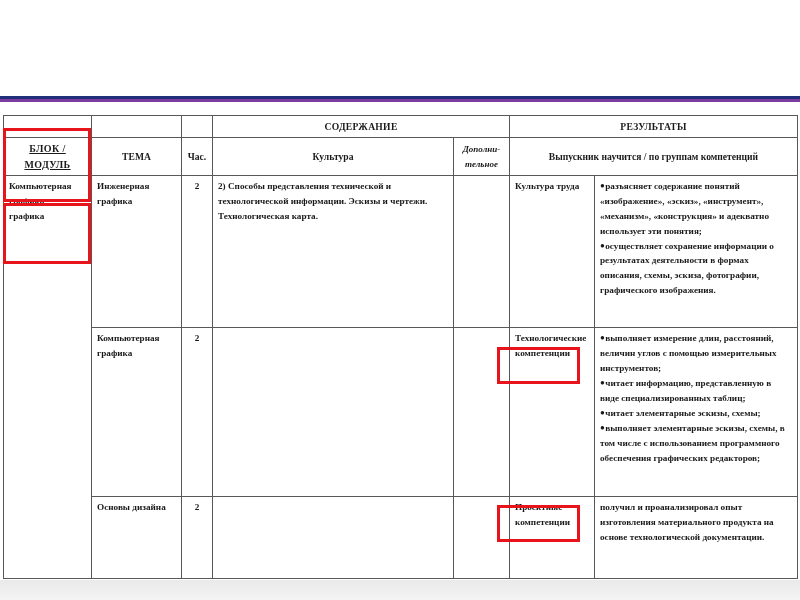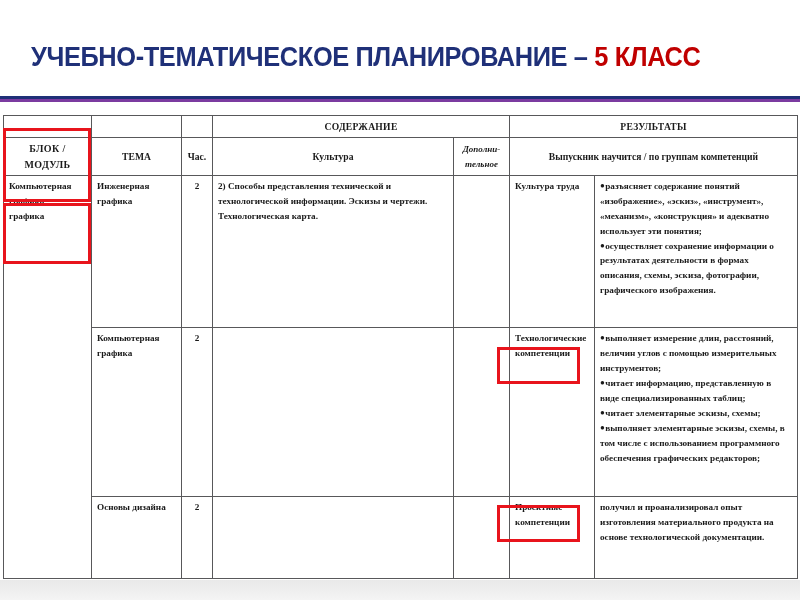--- a/index.html
+++ b/index.html
@@ -113,20 +113,21 @@
     font-size: 9.6px !important;
   }
   .h-col.ital {
     font-style: italic;
     font-size: 9px !important;
     margin-top: 36px;
   }
   .h-col.big {
     font-size: 10px !important;
     letter-spacing: 0.4px;
+    text-decoration: underline;
   }
   .h-blank { border-bottom: 1px solid #58585a; }
 
   
   col.c-block { width: 88px; }
   col.c-theme { width: 90px; }
   col.c-hours { width: 31px; }
   col.c-base  { width: 241px; }
   col.c-extra { width: 56px; }
   col.c-comp  { width: 85px; }
@@ -175,23 +176,20 @@
   #rb-header-block { left: 3px;   top: 128px; width: 88px;  height: 74px; }
   #rb-cell-block   { left: 3px;   top: 203px; width: 88px;  height: 61px; }
   #rb-tech-comp    { left: 497px; top: 347px; width: 83px;  height: 37px; }
   #rb-proj-comp    { left: 497px; top: 505px; width: 83px;  height: 37px; }
 </style>
 </head>
 <body>
 
 <div id="slide">
 
-  <div class="title-wrap">
-    <div class="slide-title"><span>УЧЕБНО-ТЕМАТИЧЕСКОЕ ПЛАНИРОВАНИЕ – </span><span class="accent">5 КЛАСС</span></div>
-  </div>
 
   <div class="rule-blue"></div>
   <div class="rule-purple"></div>
 
   <div class="tbl-wrap">
     <table class="plan">
       <colgroup>
         <col class="c-block">
           <col class="c-theme">
           <col class="c-hours">

